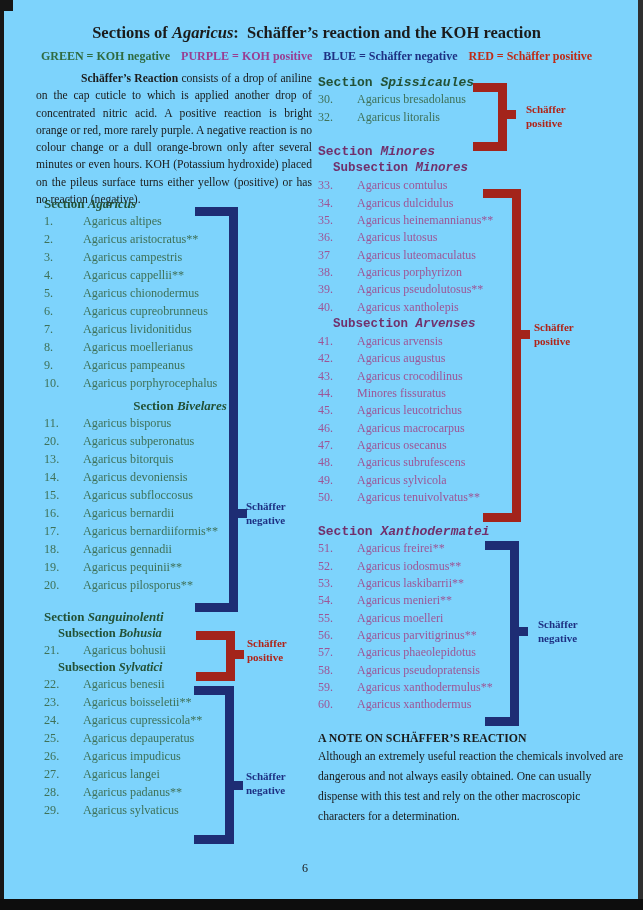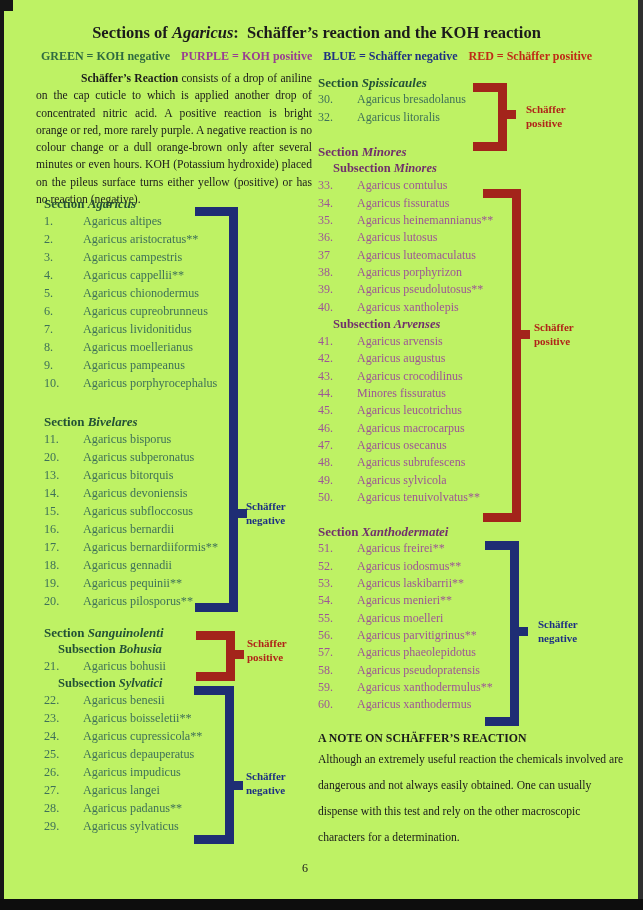--- a/index.html
+++ b/index.html
@@ -1,16 +1,16 @@
 <!DOCTYPE html>
 <html><head>
 <meta charset="utf-8">
 <style>
   html,body{margin:0;padding:0;background:#777;}
-  .page{position:relative;width:643px;height:910px;background:#bef264;overflow:hidden;
+  .page{position:relative;width:643px;height:910px;background:#7dd3fc;overflow:hidden;
         font-family:"Liberation Serif","DejaVu Serif",serif;color:#1b1b1b;}
   
   .edge{position:absolute;background:#161616;}
   .edge-left{left:0;top:0;width:4px;height:910px;}
   .edge-corner{left:0;top:0;width:13px;height:11px;}
   .edge-right{left:638px;top:0;width:5px;height:910px;background:#2e2e2e;}
   .edge-bottom{left:0;top:899px;width:643px;height:11px;background:#0d0d0d;}
   
   .title{position:absolute;left:0;right:10px;top:23px;text-align:center;
          font-size:16.5px;font-weight:bold;white-space:pre-wrap;}
@@ -20,50 +20,50 @@
   
   .intro{position:absolute;left:36px;top:70px;width:276px;font-size:11.6px;
          line-height:17.3px;text-align:justify;}
   .intro b{font-weight:bold;margin-left:45px;}
   
   .col{position:absolute;}
   #col-left{left:44px;top:196px;width:272px;font-size:12.2px;}
   #col-right{left:318px;top:74px;width:315px;font-size:12px;}
   #col-left .sec,#col-left .sub{line-height:16px;}
   #col-left .row{line-height:18px;}
-  #col-right .sec,#col-right .sub{line-height:17.3px;}
+  #col-right .sec,#col-right .sub{line-height:17.3px;font-family:Liberation Mono, monospace;}
   #col-right .row{line-height:17.3px;}
   .sec{font-size:13px;font-weight:bold;}
   .sub{font-size:12.5px;font-weight:bold;}
   #col-left .sub{margin-left:14px;}
   #col-right .sub{margin-left:15px;}
   .sec i,.sub i{font-style:italic;}
   .num{display:inline-block;width:39px;}
-  .gap-a{margin-top:22px;}
+  .gap-a{margin-top:6px;text-align:center;}
   .gap-b{margin-top:10px;}
   .gap-c{margin-top:15px;}
   .gap-d{margin-top:17px;}
   
   .green{color:#3f7158;}
   .green-h{color:#235136;}
   .purple{color:#9d5596;}
   .purple-h{color:#71306c;}
   
   .bracket{position:absolute;border-style:solid;border-width:9px 9px 9px 0;box-sizing:border-box;}
   .bracket.blue{border-color:#1e2d74;}
   .bracket.red{border-color:#a3241b;}
   .tick{position:absolute;right:-18px;width:9px;height:9px;}
   .bracket.blue .tick{background:#1e2d74;}
   .bracket.red .tick{background:#a3241b;}
   .bracket-label{position:absolute;width:62px;font-size:11px;font-weight:bold;line-height:13.5px;}
   .blue-t{color:#1e3183;}
   .red-t{color:#b02519;}
   
   .note-head{margin-top:16px;font-size:11.8px;font-weight:bold;line-height:18px;color:#1b1b1b;}
-  .note-body{font-size:11.6px;line-height:26px;color:#1b1b1b;width:312px;}
+  .note-body{font-size:11.6px;line-height:20px;color:#1b1b1b;width:312px;}
   
   .pageno{position:absolute;left:240px;top:861px;width:130px;text-align:center;font-size:12px;}
 </style>
 </head>
 <body>
 
 <div class="page">
 
   <div class="edge edge-left"></div>
   <div class="edge edge-corner"></div>
@@ -117,21 +117,21 @@
       <div class="row green"><span class="num">28.</span><span>Agaricus padanus**</span></div>
       <div class="row green"><span class="num">29.</span><span>Agaricus sylvaticus</span></div>
     </div>
   <div class="col" id="col-right">
       <div class="sec green-h"><span>Section </span><i>Spissicaules</i></div>
       <div class="row green"><span class="num">30.</span><span>Agaricus bresadolanus</span></div>
       <div class="row green"><span class="num">32.</span><span>Agaricus litoralis</span></div>
       <div class="sec purple-h gap-d"><span>Section </span><i>Minores</i></div>
       <div class="sub purple-h"><span>Subsection </span><i>Minores</i></div>
       <div class="row purple"><span class="num">33.</span><span>Agaricus comtulus</span></div>
-      <div class="row purple"><span class="num">34.</span><span>Agaricus fissuratus</span></div>
+      <div class="row purple"><span class="num">34.</span><span>Agaricus dulcidulus</span></div>
       <div class="row purple"><span class="num">35.</span><span>Agaricus heinemannianus**</span></div>
       <div class="row purple"><span class="num">36.</span><span>Agaricus lutosus</span></div>
       <div class="row purple"><span class="num">37</span><span>Agaricus luteomaculatus</span></div>
       <div class="row purple"><span class="num">38.</span><span>Agaricus porphyrizon</span></div>
       <div class="row purple"><span class="num">39.</span><span>Agaricus pseudolutosus**</span></div>
       <div class="row purple"><span class="num">40.</span><span>Agaricus xantholepis</span></div>
       <div class="sub purple-h"><span>Subsection </span><i>Arvenses</i></div>
       <div class="row purple"><span class="num">41.</span><span>Agaricus arvensis</span></div>
       <div class="row purple"><span class="num">42.</span><span>Agaricus augustus</span></div>
       <div class="row purple"><span class="num">43.</span><span>Agaricus crocodilinus</span></div>

